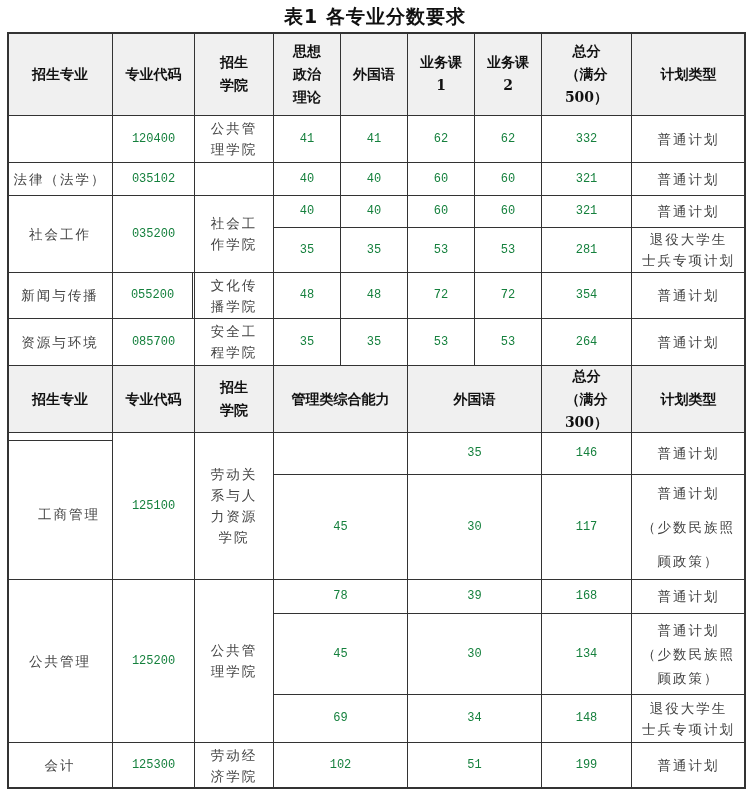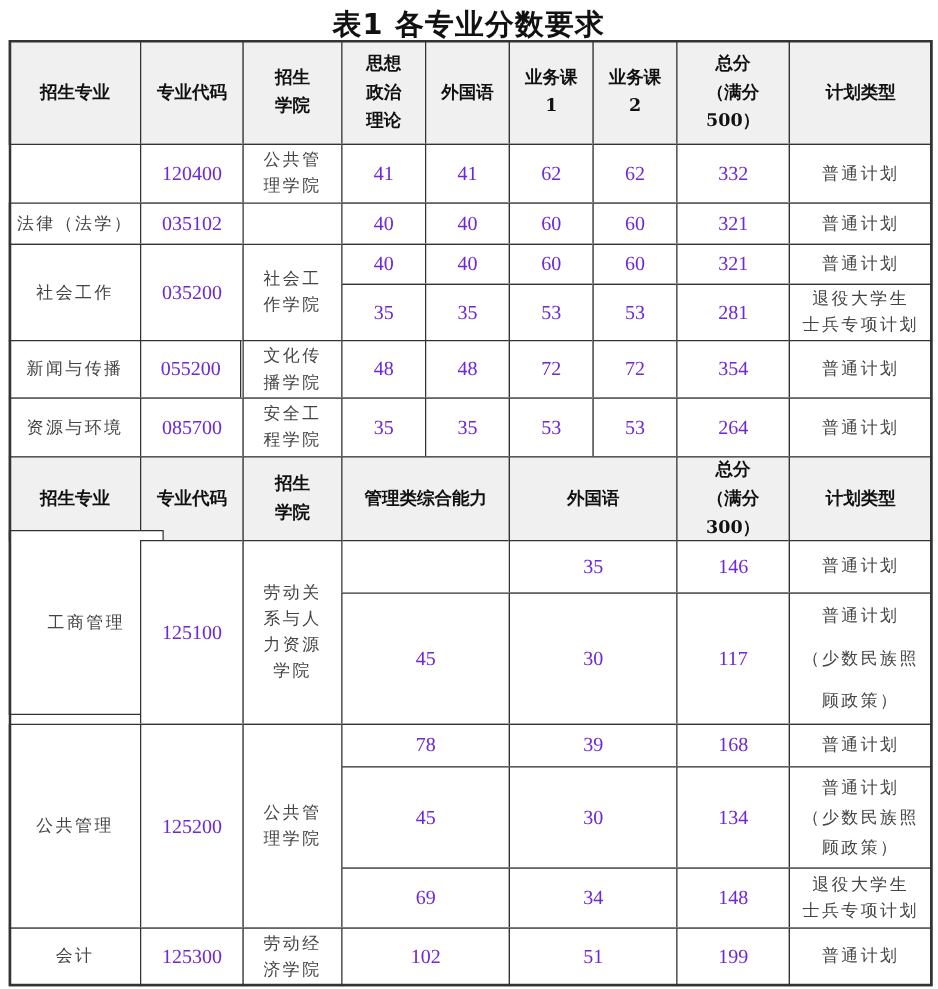--- a/index.html
+++ b/index.html
@@ -1,28 +1,28 @@
 <!DOCTYPE html>
 <html><head>
 <meta charset="utf-8">
 <style>
   html, body { margin: 0; padding: 0; background: #ffffff; }
   body { width: 750px; height: 791px; position: relative; overflow: hidden;
          font-family: "DejaVu Serif", "Liberation Serif", serif; color: #222; }
   .title { position: absolute; left: 0; width: 750px; top: 4px; text-align: center;
            font-family: "DejaVu Sans", "Liberation Sans", sans-serif; font-weight: bold;
-           font-size: 23px; color: #111; letter-spacing: 1px; }
+           font-size: 19px; color: #111; letter-spacing: 1px; }
   .table { position: absolute; left: 0; top: 0; width: 750px; height: 791px; }
   .cell { position: absolute; box-sizing: border-box; border: 1px solid #333;
           display: flex; align-items: center; justify-content: center; text-align: center;
           font-size: 14px; line-height: 21px; background: #fff; }
   .cell.hd { background: #f0f0f0; font-weight: bold; font-size: 14px; line-height: 23px; color: #111; }
   .cell .txt { white-space: pre-line; }
   .cell.cn { font-family: "DejaVu Sans", "Liberation Sans", sans-serif; color: #444; letter-spacing: 2px; font-size: 13.5px; }
-  .cell.num { font-family: Liberation Serif, serif; font-size: 16px; color: #6d28d9; }
+  .cell.num { font-family: Liberation Mono, monospace; font-size: 12px; color: #15803d; }
   .outer { position: absolute; left: 7px; top: 32px; width: 739px; height: 757px; box-sizing: border-box;
            border: 2px solid #333; pointer-events: none; }
 </style>
 </head>
 <body>
 
 <div class="title">表1 各专业分数要求</div>
 
 <div class="table">
 
@@ -236,21 +236,21 @@
     </div>
   <div class="cell hd" style="left:541px;top:365px;width:91px;height:68px">
       <span class="txt">总分
 （满分
 300）</span>
     </div>
   <div class="cell hd" style="left:631px;top:365px;width:115px;height:68px">
       <span class="txt">计划类型</span>
     </div>
 
-  <div class="cell cn" style="left:7px;top:424px;width:124px;height:148px">
+  <div class="cell cn" style="left:7px;top:440px;width:124px;height:148px">
       <span class="txt">工商管理</span>
     </div>
   <div class="cell num" style="left:112px;top:432px;width:83px;height:148px">
       <span class="txt">125100</span>
     </div>
   <div class="cell cn" style="left:194px;top:432px;width:80px;height:148px">
       <span class="txt">劳动关
 系与人
 力资源
 学院</span>

